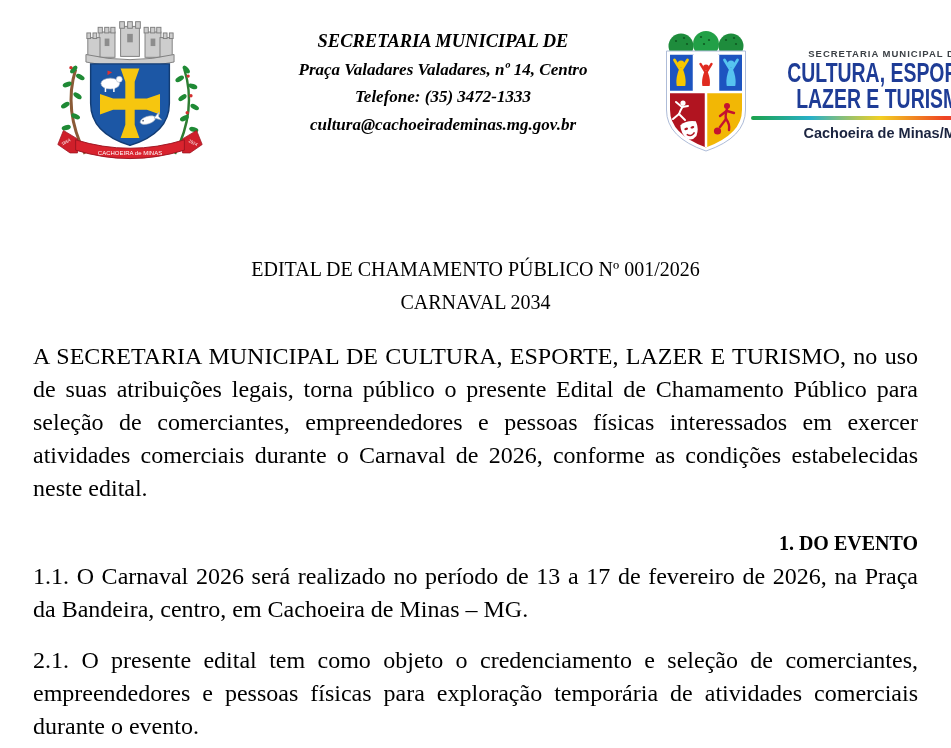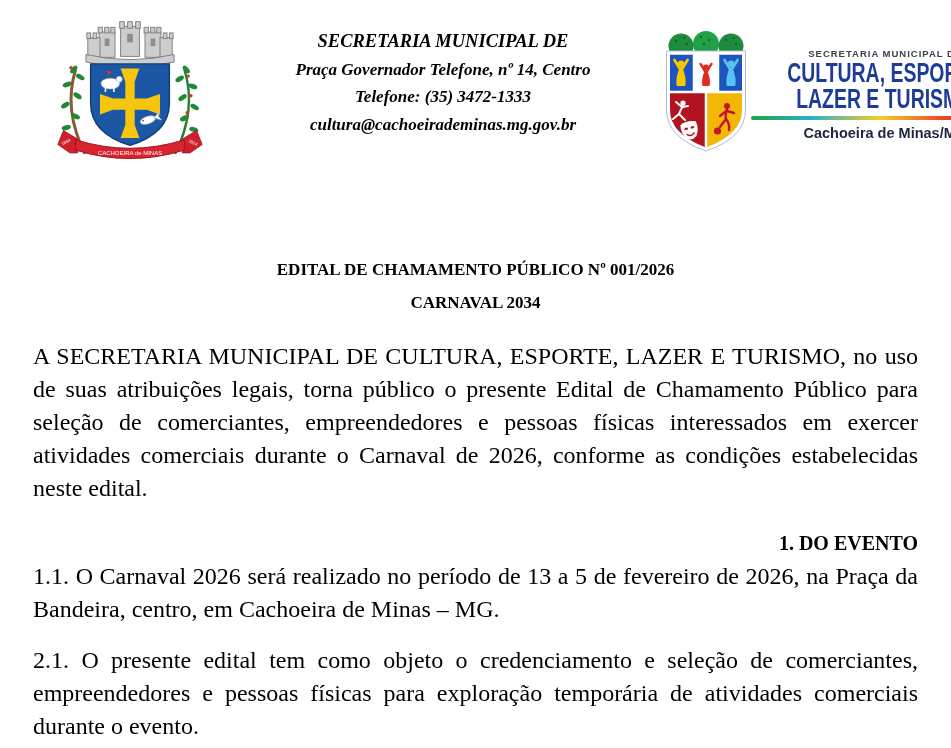--- a/index.html
+++ b/index.html
@@ -31,21 +31,21 @@
     white-space:nowrap;transform:scaleX(0.72);transform-origin:50% 50%;
   }
   .rainbow{
     height:3.5px;margin:4px 2px 5px 2px;border-radius:2px;
     background:linear-gradient(90deg,#1ca24b 0%,#28b0c8 22%,#f2d023 48%,#ef4423 72%,#d63384 100%);
   }
   .logo-city{font-size:14.5px;font-weight:bold;color:#1b2440;white-space:nowrap;}
   
   .content{position:absolute;left:33px;right:33px;top:253px;}
   .doc-title{
-    font-size:17px;font-weight:bold;text-align:center;line-height:33px;
+    font-size:20px;font-weight:normal;text-align:center;line-height:33px;
     margin:0 0 21px 0;
   }
   .content p{font-size:24px;line-height:33px;text-align:justify;margin:0;}
   .content p.intro{margin-bottom:22px;}
   .content p.sec1-body{margin-bottom:18px;}
   .sec-heading{font-size:20px;font-weight:bold;line-height:33px;margin:0;text-align:right;}
 </style>
 </head>
 <body>
 
@@ -140,21 +140,21 @@
           <path d="M22,135 Q80,153 138,135 L138,146 Q80,164 22,146 Z" fill="#d9232e" stroke="#9c1420" stroke-width="1"></path>
           <text x="80" y="151" text-anchor="middle" font-size="6.4" font-family="Liberation Sans, sans-serif" fill="#ffffff">CACHOEIRA de MINAS</text>
           <text x="8" y="141" font-size="4.6" font-family="Liberation Sans, sans-serif" fill="#ffffff" transform="rotate(-28 8 141)">1854</text>
           <text x="142" y="137" font-size="4.6" font-family="Liberation Sans, sans-serif" fill="#ffffff" transform="rotate(28 142 137)">1924</text>
         </g>
       </svg>
     </div>
 
     <div class="org">
       <div class="org-big">SECRETARIA MUNICIPAL DE</div>
-      <div class="org-small">Praça Governador Telefone, nº 14, Centro</div>
+      <div class="org-small">Praça Valadares Valadares, nº 14, Centro</div>
       <div class="org-small">Telefone: (35) 3472-1333</div>
       <div class="org-small">cultura@cachoeirademinas.mg.gov.br</div>
     </div>
 
     <div class="logo">
       <svg class="logo-shield" viewBox="0 0 86 126" xmlns="http://www.w3.org/2000/svg">
         <defs>
           <clipPath id="shieldClip">
             <path d="M7,26.5 H79 V82 Q79,106 43,119.5 Q7,106 7,82 Z"></path>
           </clipPath>
@@ -252,18 +252,18 @@
 
   <main class="content">
     <h1 class="doc-title">
       <span>EDITAL DE CHAMAMENTO PÚBLICO Nº 001/2026</span><br>
       <span>CARNAVAL 2034</span>
     </h1>
 
     <p class="intro">A SECRETARIA MUNICIPAL DE CULTURA, ESPORTE, LAZER E TURISMO, no uso de suas atribuições legais, torna público o presente Edital de Chamamento Público para seleção de comerciantes, empreendedores e pessoas físicas interessados em exercer atividades comerciais durante o Carnaval de 2026, conforme as condições estabelecidas neste edital.</p>
 
     <h2 class="sec-heading">1. DO EVENTO</h2>
-    <p class="sec1-body">1.1. O Carnaval 2026 será realizado no período de 13 a 5 de fevereiro de 2026, na Praça da Bandeira, centro, em Cachoeira de Minas – MG.</p>
+    <p class="sec1-body">1.1. O Carnaval 2026 será realizado no período de 13 a 17 de fevereiro de 2026, na Praça da Bandeira, centro, em Cachoeira de Minas – MG.</p>
 
     <p>2.1. O presente edital tem como objeto o credenciamento e seleção de comerciantes, empreendedores e pessoas físicas para exploração temporária de atividades comerciais durante o evento.</p>
   </main>
 
 </div>
 
 </body></html>

